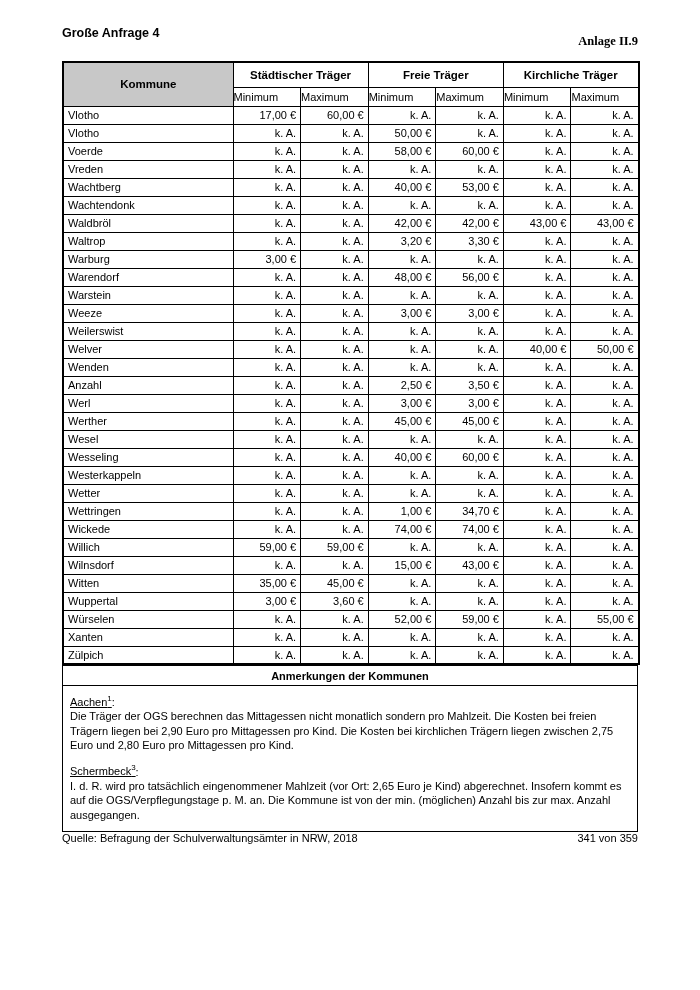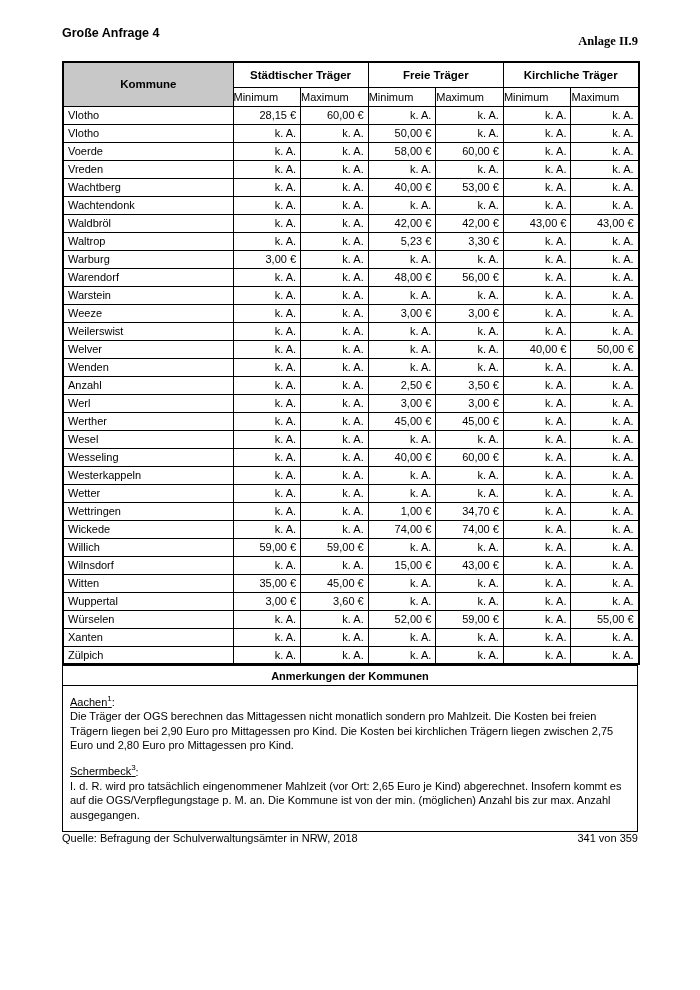--- a/index.html
+++ b/index.html
@@ -107,21 +107,21 @@
         <th>Maximum</th>
         <th>Minimum</th>
         <th>Maximum</th>
         <th>Minimum</th>
         <th>Maximum</th>
       </tr>
     </thead>
     <tbody id="table-body">
         <tr>
           <td class="kommune-cell">Vlotho</td>
-          <td class="value-cell">28,15 €</td>
+          <td class="value-cell">17,00 €</td>
           <td class="value-cell">60,00 €</td>
           <td class="value-cell">k. A.</td>
           <td class="value-cell">k. A.</td>
           <td class="value-cell">k. A.</td>
           <td class="value-cell">k. A.</td>
         </tr>
         <tr>
           <td class="kommune-cell">Vlotho</td>
           <td class="value-cell">k. A.</td>
           <td class="value-cell">k. A.</td>
@@ -172,21 +172,21 @@
           <td class="value-cell">k. A.</td>
           <td class="value-cell">42,00 €</td>
           <td class="value-cell">42,00 €</td>
           <td class="value-cell">43,00 €</td>
           <td class="value-cell">43,00 €</td>
         </tr>
         <tr>
           <td class="kommune-cell">Waltrop</td>
           <td class="value-cell">k. A.</td>
           <td class="value-cell">k. A.</td>
-          <td class="value-cell">5,23 €</td>
+          <td class="value-cell">3,20 €</td>
           <td class="value-cell">3,30 €</td>
           <td class="value-cell">k. A.</td>
           <td class="value-cell">k. A.</td>
         </tr>
         <tr>
           <td class="kommune-cell">Warburg</td>
           <td class="value-cell">3,00 €</td>
           <td class="value-cell">k. A.</td>
           <td class="value-cell">k. A.</td>
           <td class="value-cell">k. A.</td>

